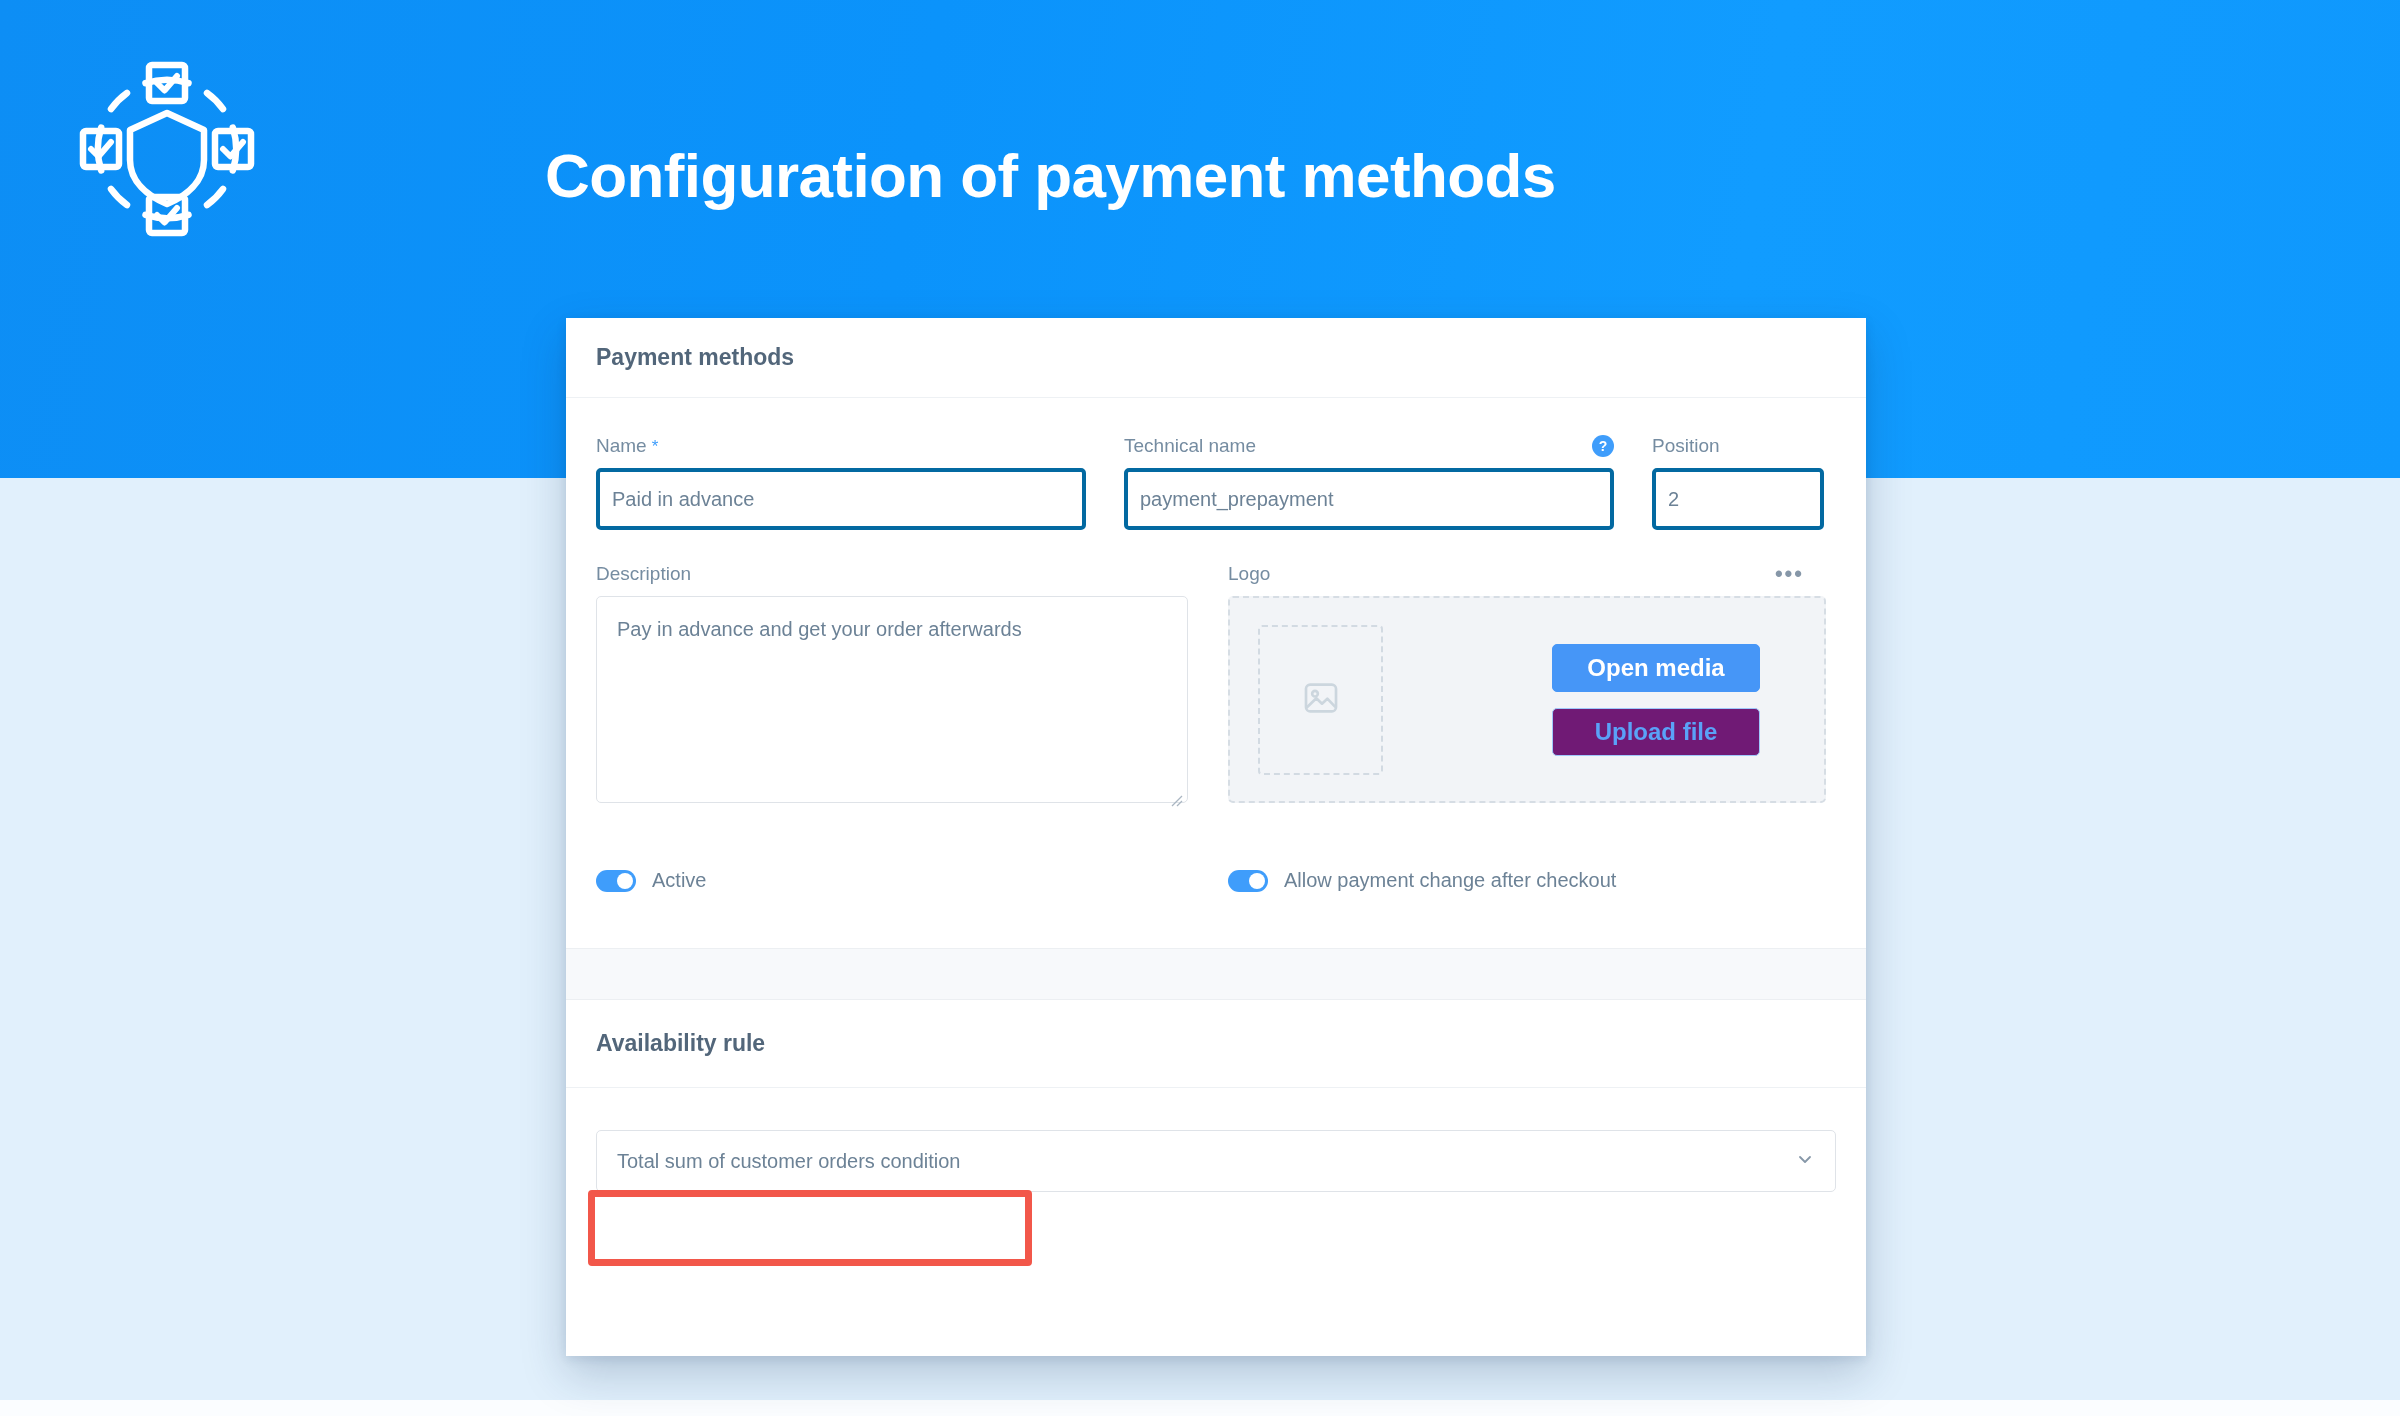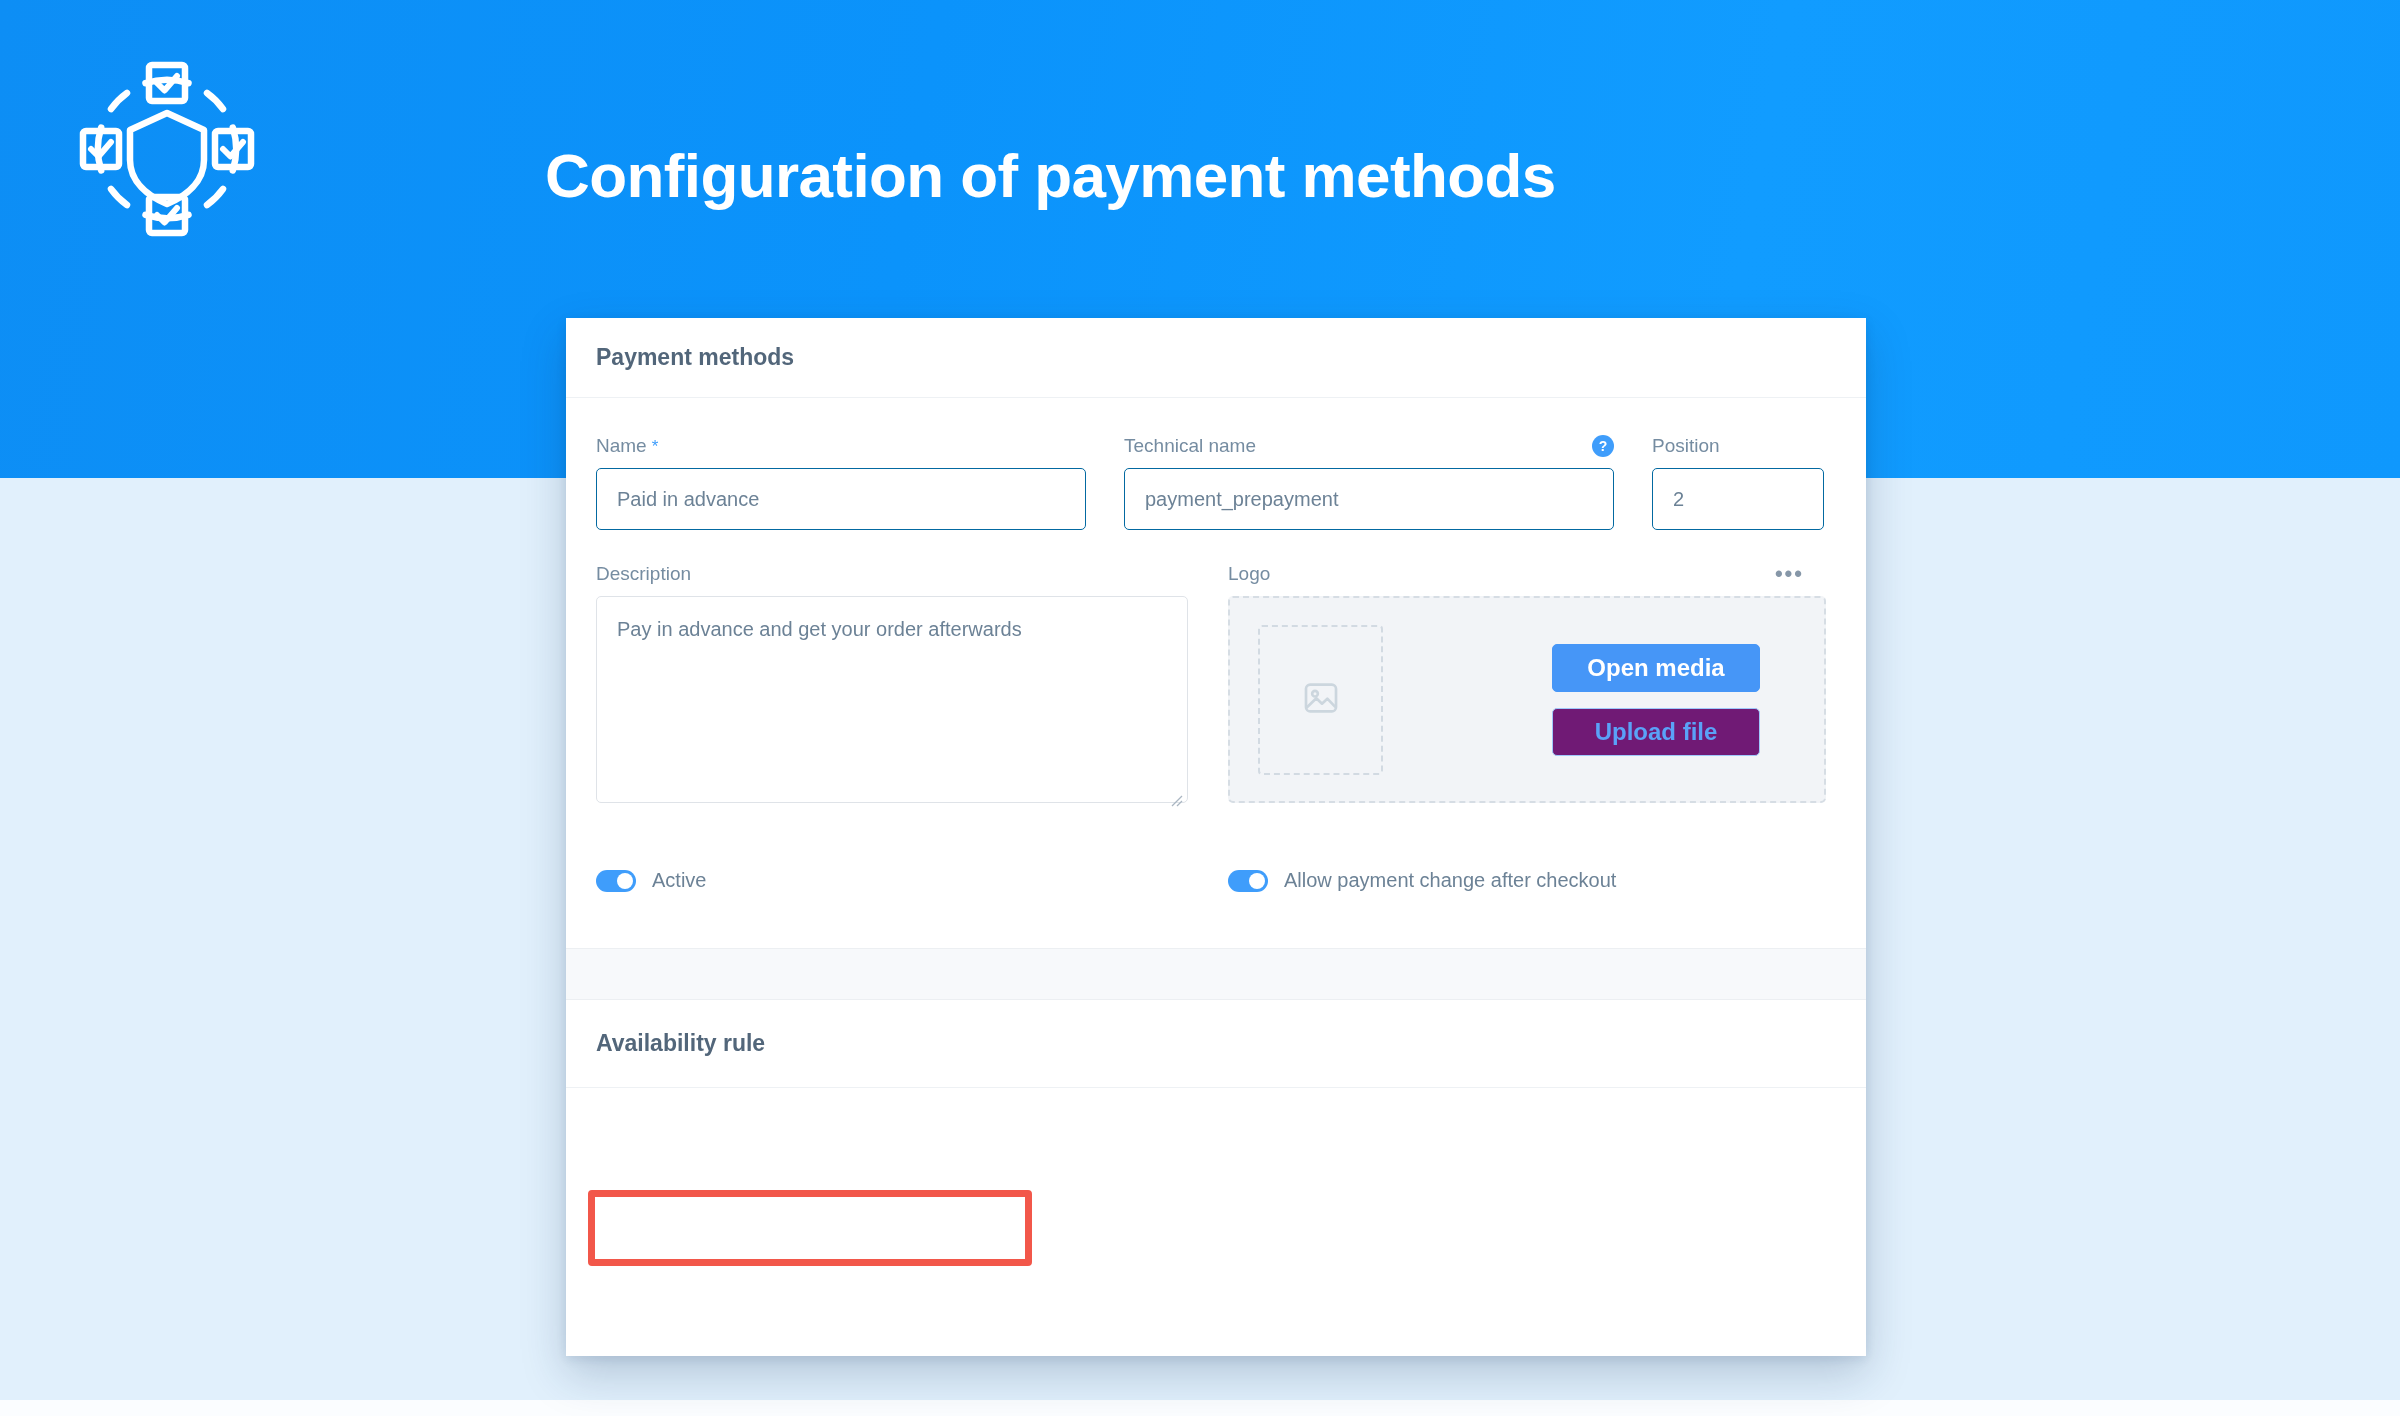--- a/index.html
+++ b/index.html
@@ -118,26 +118,26 @@
     font-size: 14px;
     font-weight: bold;
     display: flex;
     align-items: center;
     justify-content: center;
     line-height: 1;
   }
 
   .input-box {
     height: 62px;
-    border: 1px solid #0369a1;
+    border: 4px solid #0369a1;
     border-radius: 5px;
     background: #ffffff;
     display: flex;
     align-items: center;
-    padding: 0 20px;
+    padding: 0 12px;
     font-size: 20px;
     color: #6c8296;
   }
 
   
   .row-2 {
     display: flex;
     gap: 40px;
     margin-top: 32px;
   }
@@ -465,16 +465,26 @@
 
     </div>
   </div>
 
   <div class="section-gap"></div>
 
   <div class="rule-head">
     <span class="rule-head-title">Availability rule</span>
   </div>
 
+  <div class="rule-body">
+    <div class="select-box">
+      <span>Total sum of customer orders condition</span>
+      <span class="chevron">
+        <svg width="20" height="20" viewBox="0 0 20 20" fill="none" stroke="#8697a8" stroke-width="1.8" stroke-linecap="round" stroke-linejoin="round">
+          <path d="M 5 8 L 10 13 L 15 8"></path>
+        </svg>
+      </span>
+    </div>
+  </div>
 
 </div>
 
 <div class="highlight-box"></div>
 
 </body></html>

